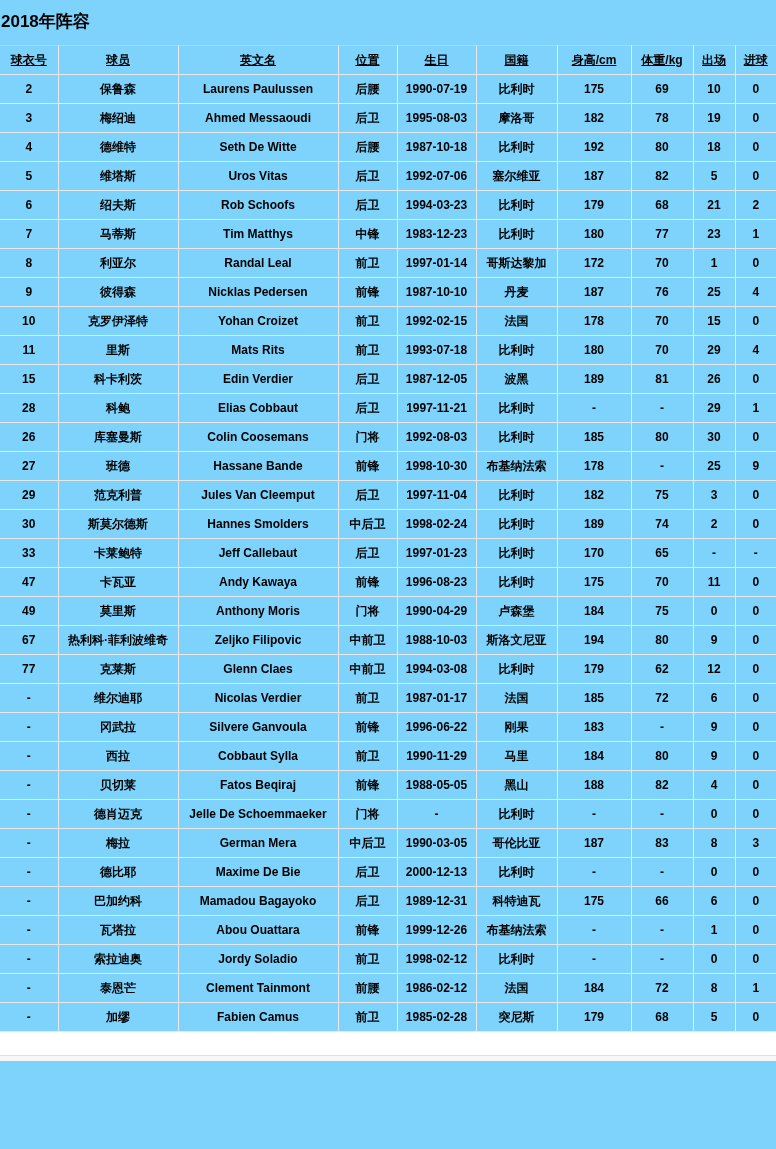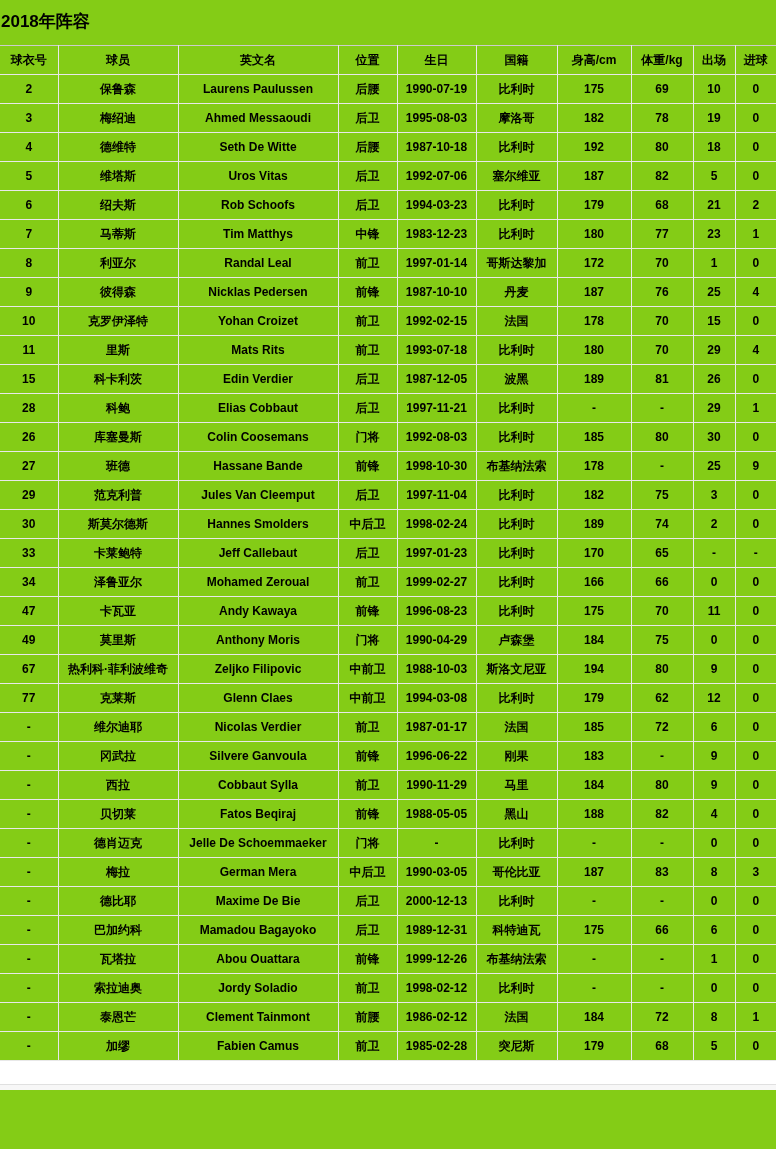--- a/index.html
+++ b/index.html
@@ -6,21 +6,21 @@
     margin: 0;
     padding: 0;
     background: #ffffff;
     color: #000000;
     font-family: "Liberation Sans", "DejaVu Sans", sans-serif;
   }
   .page {
     width: 776px;
     height: 1149px;
     overflow: hidden;
-    background: #84cc16;
+    background: #7dd3fc;
   }
   .title {
     margin: 0;
     box-sizing: border-box;
     height: 45px;
     padding: 11px 2px 0 1px;
     font-size: 17px;
     line-height: 21px;
     font-weight: bold;
     color: #000000;
@@ -42,21 +42,21 @@
     font-weight: bold;
     color: #000000;
     padding: 0 2px;
     overflow: hidden;
     white-space: nowrap;
   }
   table.roster th:last-child,
   table.roster td:last-child {
     border-right: none;
   }
-  table.roster thead th { height: 29px; }
+  table.roster thead th { height: 29px; text-decoration: underline; }
   table.roster tbody td { height: 29px; }
   .footer-empty-row {
     width: 776px;
     height: 24px;
     background: #ffffff;
     border-bottom: 1px solid #e0e0e0;
     box-sizing: border-box;
   }
   .bottom-strip {
     width: 776px;
@@ -296,32 +296,20 @@
           <td>Jeff Callebaut</td>
           <td>后卫</td>
           <td>1997-01-23</td>
           <td>比利时</td>
           <td>170</td>
           <td>65</td>
           <td>-</td>
           <td>-</td>
         </tr>
         <tr>
-          <td>34</td>
-          <td>泽鲁亚尔</td>
-          <td>Mohamed Zeroual</td>
-          <td>前卫</td>
-          <td>1999-02-27</td>
-          <td>比利时</td>
-          <td>166</td>
-          <td>66</td>
-          <td>0</td>
-          <td>0</td>
-        </tr>
-        <tr>
           <td>47</td>
           <td>卡瓦亚</td>
           <td>Andy Kawaya</td>
           <td>前锋</td>
           <td>1996-08-23</td>
           <td>比利时</td>
           <td>175</td>
           <td>70</td>
           <td>11</td>
           <td>0</td>

